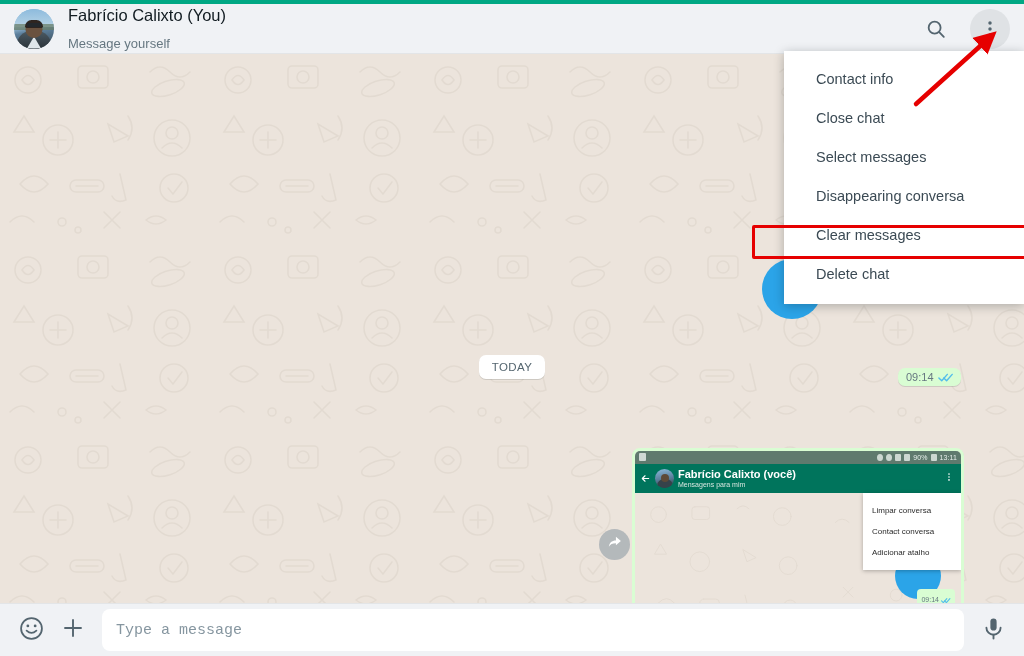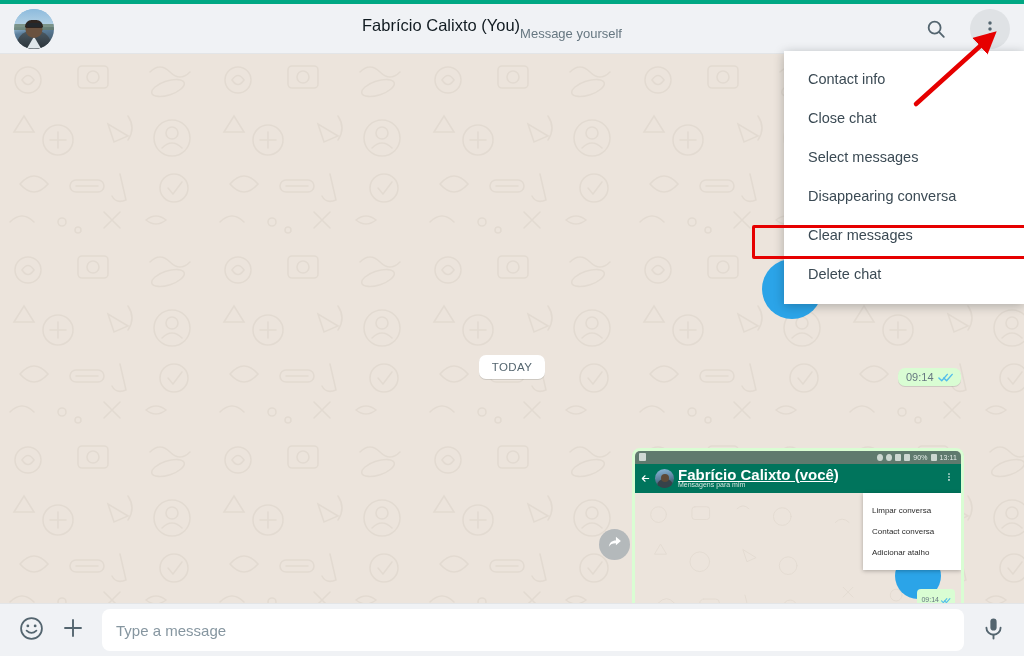--- a/index.html
+++ b/index.html
@@ -91,21 +91,21 @@
     position: absolute; left: 50%; bottom: 0;
     transform: translateX(-50%);
     width: 14px; height: 30%;
     background: #dfe6ea;
     clip-path: polygon(50% 0, 100% 100%, 0 100%);
   }
 
   .header-text {
     margin-left: 14px;
     display: flex;
-    flex-direction: row;
+    flex-direction: column;
     justify-content: center;
     flex: 1 1 auto;
     min-width: 0;
   }
   .header-title {
     font-size: 16.5px;
     color: #111b21;
     line-height: 20px;
     white-space: nowrap;
   }
@@ -291,26 +291,25 @@
   }
   .ph-avatar .b {
     position: absolute; left: 50%; bottom: 0;
     transform: translateX(-50%);
     width: 16px; height: 45%;
     border-radius: 7px 7px 0 0;
     background: #36424a;
   }
   .ph-htext { display: flex; flex-direction: column; min-width: 0; flex: 1 1 auto; }
   .ph-title {
-    font-size: 15px;
+    font-size: 11px;
     color: #ffffff;
     font-weight: bold;
     line-height: 11px;
     white-space: nowrap;
-    text-decoration: underline;
   }
   .ph-sub {
     font-size: 7px;
     color: #d7e6e0;
     line-height: 9px;
     white-space: nowrap;
   }
   .ph-dots { flex: 0 0 auto; padding-right: 2px; }
 
   .ph-body {
@@ -363,21 +362,21 @@
   .ph-ts-text { font-size: 7px; color: #667781; }
 
   
   .dropdown {
     position: absolute;
     top: 51px;
     left: 784px;
     width: 240px;
     background: #ffffff;
     box-shadow: 0 2px 10px rgba(11,20,26,.28);
-    padding: 9px 0 10px 0;
+    padding: 9px 0 10px 8px;
     z-index: 30;
   }
   .menu-item {
     font-size: 14.5px;
     color: #3b4a54;
     padding: 9px 0 9px 24px;
     white-space: nowrap;
     cursor: pointer;
     line-height: 21px;
   }
@@ -426,21 +425,21 @@
   }
   .compose-input {
     flex: 1 1 auto;
     height: 42px;
     background: #ffffff;
     border: none;
     border-radius: 8px;
     padding: 0 14px;
     font-size: 15px;
     color: #111b21;
-    font-family: Liberation Sans, sans-serif;
+    font-family: Liberation Mono, monospace;
     outline: none;
   }
   .compose-input::placeholder { color: #8696a0; }
 </style>
 </head>
 <body>
 
 <div id="app">
 
   <div class="top-strip"></div>

